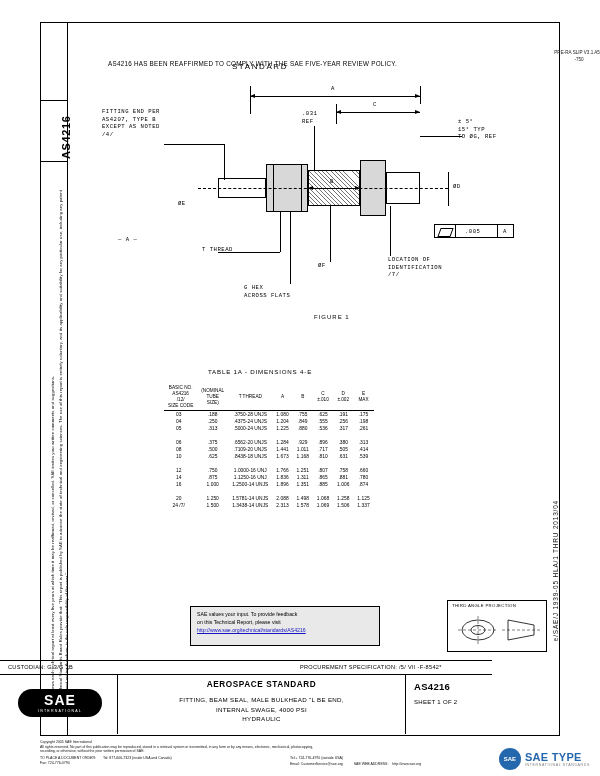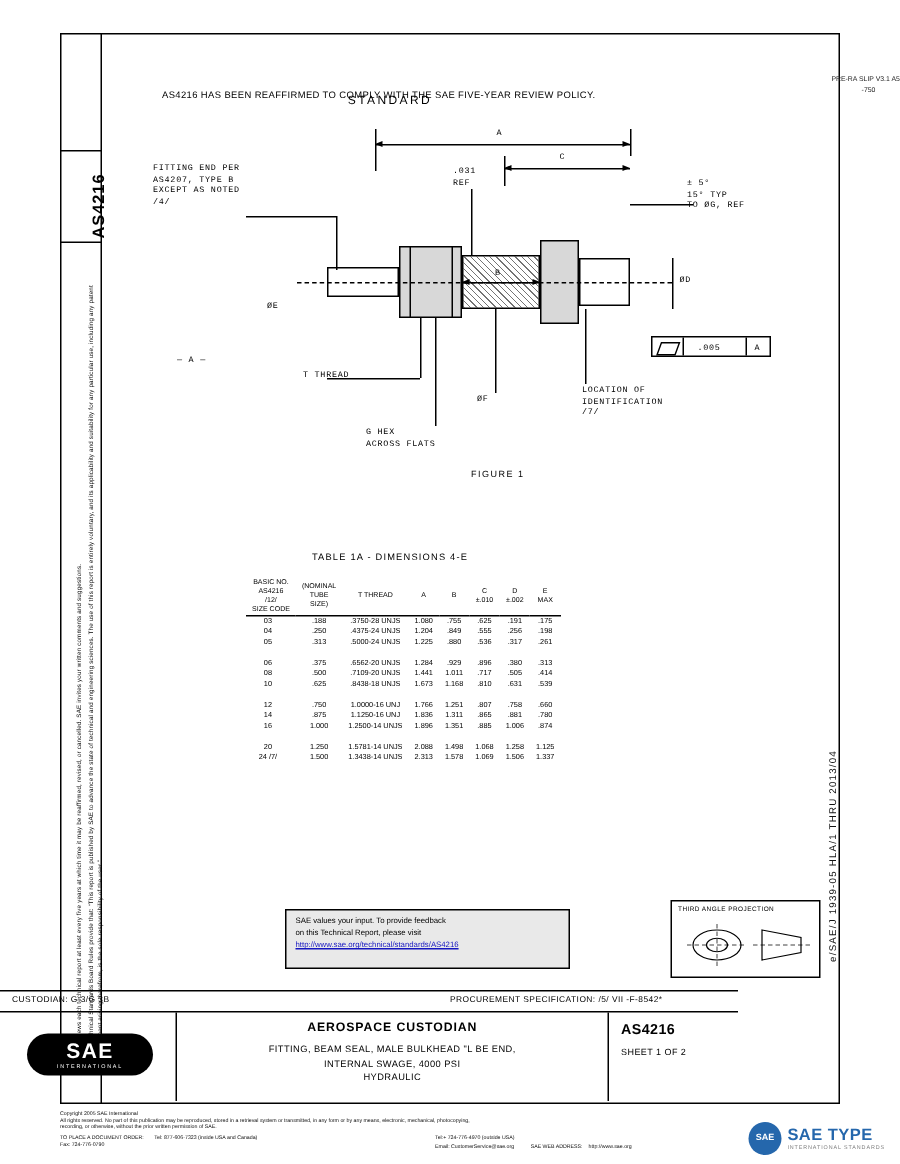--- a/index.html
+++ b/index.html
@@ -456,21 +456,21 @@
     </div>
 
     <div class="tblock" style="left:-68px;top:652px;width:492px;">
       <div class="tb-logo">
         <div class="sae-badge">
           <div class="b1">SAE</div>
           <div class="b2">INTERNATIONAL</div>
         </div>
       </div>
       <div class="tb-mid">
-        <div class="std">AEROSPACE CUSTODIAN</div>
+        <div class="std">AEROSPACE STANDARD</div>
         <div class="desc" style="white-space:pre;">FITTING, BEAM SEAL, MALE BULKHEAD "L BE END,
 INTERNAL SWAGE, 4000 PSI
 HYDRAULIC</div>
       </div>
       <div class="tb-right">
         <div class="num">AS4216</div>
         <div class="sheet">SHEET 1 OF 2</div>
       </div>
     </div>
 

